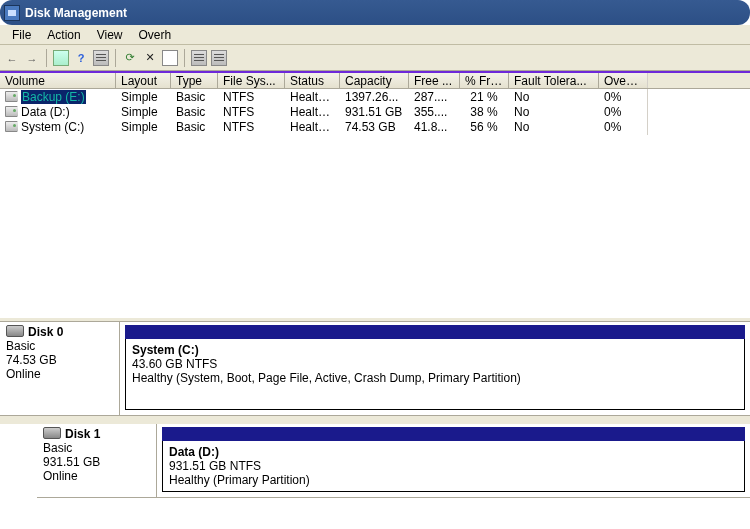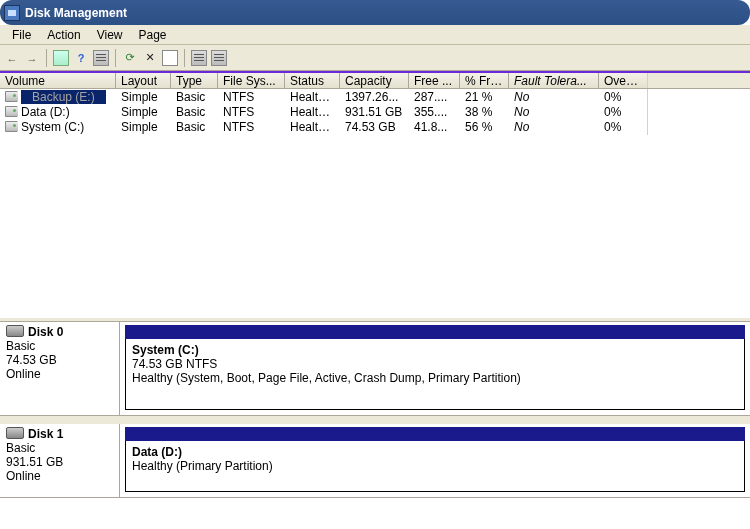--- a/index.html
+++ b/index.html
@@ -32,29 +32,29 @@
   .vol-header { height:18px; background:#ece9d8; display:flex; border-bottom:1px solid #aca899; border-top:2px solid #6d28d9; }
   .vol-header div, .vol-row div { border-right:1px solid #d4d0c8; padding:1px 5px; overflow:hidden; white-space:nowrap; text-overflow:ellipsis; }
   .vol-header div { border-right:1px solid #aca899; background:linear-gradient(#f4f2e8,#e5e1cf); }
   .c-vol  { width:116px; }
   .c-lay  { width:55px; }
   .c-type { width:47px; }
   .c-fs   { width:67px; }
   .c-stat { width:55px; }
   .c-cap  { width:69px; }
   .c-free { width:51px; }
-  .c-pct  { width:49px; }
-  .c-ft   { width:90px;font-style:italic; }
+  .c-pct  { width:49px;text-align:center; }
+  .c-ft   { width:90px; }
   .c-ov   { width:49px; border-right:1px solid #d4d0c8 !important; }
 
   .vol-body { height:228px; background:#fff; overflow:hidden; }
   .vol-row { height:15px; display:flex; align-items:center; }
   .vol-row div { border-right:1px solid transparent; }
   .vol-row .c-vol { display:flex; align-items:center; }
-  .vol-row.sel .c-vol .vtext { background:#0a246a; color:#a3a3a3; padding:0 11px; }
+  .vol-row.sel .c-vol .vtext { background:#0a246a; color:#14b8a6; padding:0 1px; }
   .drive-icon { width:13px; height:11px; margin-right:3px; border:1px solid #888; background:linear-gradient(#eee,#bbb); border-radius:1px; flex-shrink:0; position:relative; }
   .drive-icon::after { content:""; position:absolute; right:1px; top:2px; width:3px; height:3px; background:#6a6; border-radius:50%; }
 
   
   .splitter { height:5px; background:#ece9d8; border-top:1px solid #fff; border-bottom:1px solid #aca899; cursor:row-resize; }
 
   
   .diskpanel { background:#fff; }
   .disk-block { display:flex; border-bottom:1px solid #aca899; }
   .disk-info { width:120px; padding:3px 6px; background:#fff; border-right:1px solid #aca899; }
@@ -74,21 +74,21 @@
 
 <div class="titlebar">
   <div class="icon"></div>
   <span>Disk Management</span>
 </div>
 
 <div class="menubar">
   <span>File</span>
   <span>Action</span>
   <span>View</span>
-  <span>Page</span>
+  <span>Overh</span>
 </div>
 
 <div class="toolbar">
   <div class="tbtn arrow-l"></div>
   <div class="tbtn arrow-r"></div>
   <div class="tsep"></div>
   <div class="tbtn grid"></div>
   <div class="tbtn q"></div>
   <div class="tbtn list"></div>
   <div class="tsep"></div>
@@ -172,40 +172,41 @@
         <span class="diskname">Disk 0</span>
       </div>
       <div>Basic</div>
       <div>74.53 GB</div>
       <div>Online</div>
     </div>
     <div class="disk-parts">
       <div class="topstripe"></div>
       <div class="partbox">
         <div class="pname">System  (C:)</div>
-        <div>74.53 GB NTFS</div>
+        <div>43.60 GB NTFS</div>
         <div>Healthy (System, Boot, Page File, Active, Crash Dump, Primary Partition)</div>
       </div>
     </div>
   </div>
 
   <div class="disk-gap"></div>
 
-  <div class="disk-block" style="height:74px;">
+  <div class="disk-block" style="height:74px;margin-left:37px;">
     <div class="disk-info">
       <div class="diskic">
         <div class="hdd"></div>
         <span class="diskname">Disk 1</span>
       </div>
       <div>Basic</div>
       <div>931.51 GB</div>
       <div>Online</div>
     </div>
     <div class="disk-parts">
       <div class="topstripe"></div>
       <div class="partbox">
         <div class="pname">Data  (D:)</div>
+        <div>931.51 GB NTFS</div>
         <div>Healthy (Primary Partition)</div>
       </div>
     </div>
   </div>
 
 </div>
 
 </body></html>

